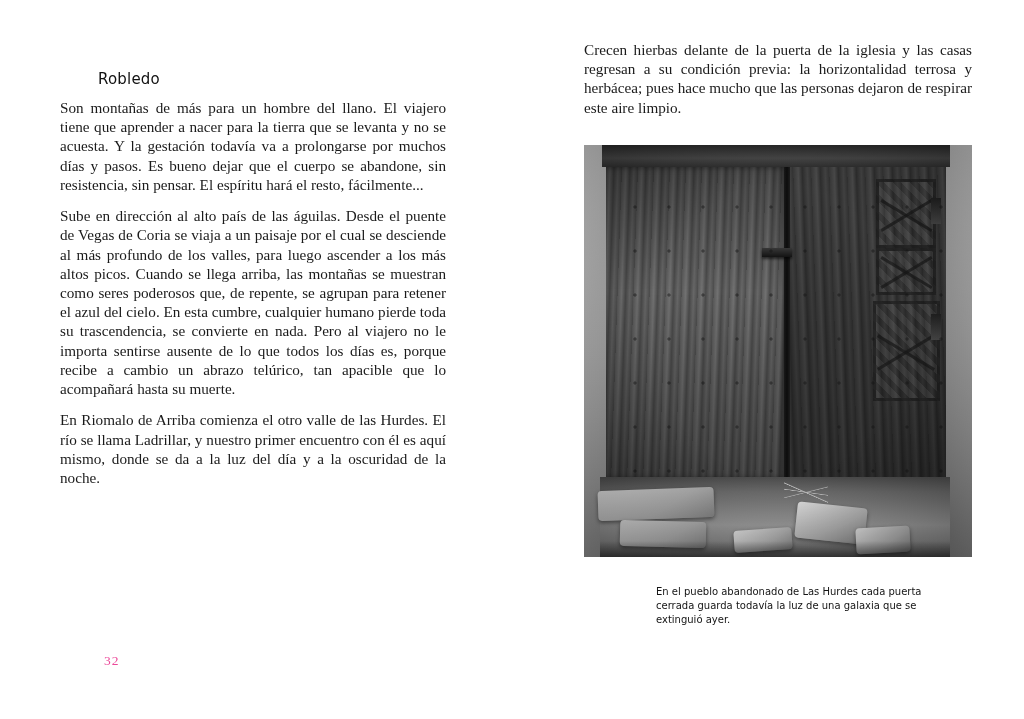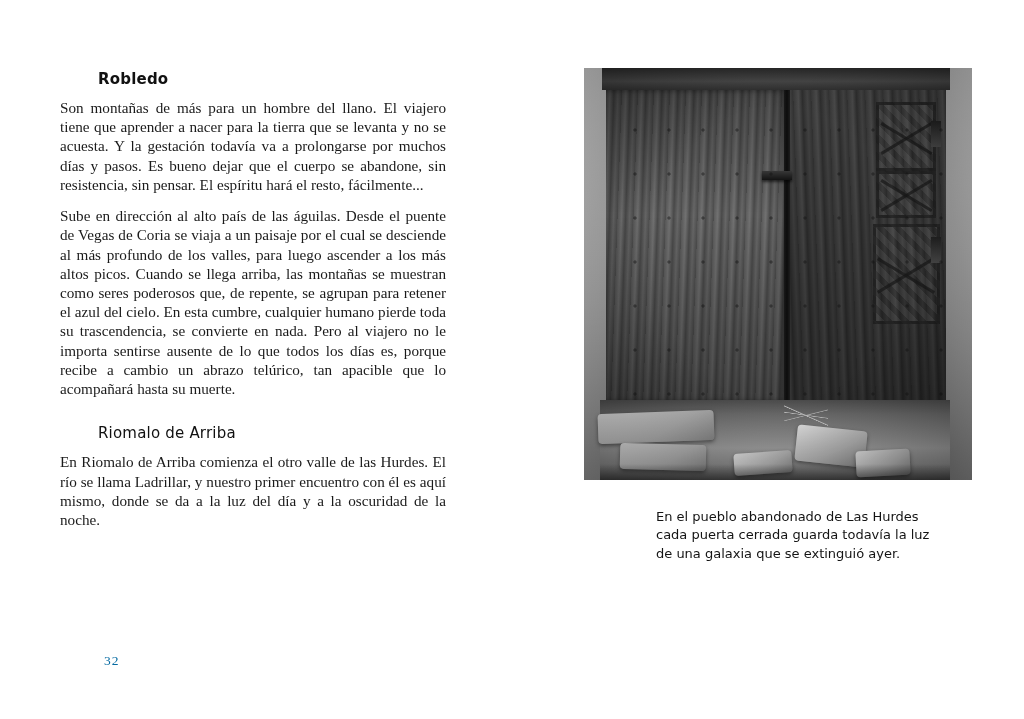--- a/index.html
+++ b/index.html
@@ -45,21 +45,21 @@
   p.body-text.noindent { text-indent: 0; }
   h2.section-heading {
     font-family: "DejaVu Sans", sans-serif;
     font-weight: normal;
     font-size: 15px;
     color: #111;
     margin: 26px 0 10px 0;
     padding-left: 38px;
     letter-spacing: 0.2px;
   }
-  h2.section-heading.first { margin-top: 30px; font-weight: bold; }
+  h2.section-heading.first { margin-top: 30px; }
 
   .figure {
     margin-top: 28px;
     width: 100%;
   }
   .photo {
     width: 388px;
     height: 412px;
     position: relative;
     overflow: hidden;
@@ -192,60 +192,60 @@
   .photo .vignette {
     position: absolute; inset: 0;
     background: radial-gradient(ellipse at 50% 45%, rgba(0,0,0,0) 45%, rgba(0,0,0,.35) 100%);
   }
 
   .caption {
     margin-top: 28px;
     margin-left: 72px;
     width: 280px;
     font-family: "DejaVu Sans", sans-serif;
-    font-size: 13px;
+    font-size: 10px;
     line-height: 1.42;
     color: #141414;
   }
 
   .folio {
     position: absolute;
     bottom: 50px;
     font-family: "Liberation Serif", serif;
     font-size: 13.5px;
-    color: #0369a1;
+    color: #ec4899;
     letter-spacing: 1px;
   }
   .folio-left { left: 104px; }
 </style>
 </head>
 <body>
 
 <div class="spread">
 
   <div class="page page-left">
 
 
     <h2 class="section-heading first">Robledo</h2>
 
     <p class="body-text noindent">Son montañas de más para un hombre del llano. El viajero tiene que aprender a nacer para la tierra que se levanta y no se acuesta. Y la gestación todavía va a prolongarse por muchos días y pasos. Es bueno dejar que el cuerpo se abandone, sin resistencia, sin pensar. El espíritu hará el resto, fácilmente...</p>
 
     <p class="body-text noindent">Sube en dirección al alto país de las águilas. Desde el puente de Vegas de Coria se viaja a un paisaje por el cual se desciende al más profundo de los valles, para luego ascender a los más altos picos. Cuando se llega arriba, las montañas se muestran como seres poderosos que, de repente, se agrupan para retener el azul del cielo. En esta cumbre, cualquier humano pierde toda su trascendencia, se convierte en nada. Pero al viajero no le importa sentirse ausente de lo que todos los días es, porque recibe a cambio un abrazo telúrico, tan apacible que lo acompañará hasta su muerte.</p>
 
-    <h2 class="section-heading">Riomalo de Arriba</h2>
 
 
 
     <p class="body-text noindent">En Riomalo de Arriba comienza el otro valle de las Hurdes. El río se llama Ladrillar, y nuestro primer encuentro con él es aquí mismo, donde se da a la luz del día y a la oscuridad de la noche.</p>
 
     <div class="folio folio-left">32</div>
   </div>
 
   <div class="page page-right">
 
+    <p class="body-text noindent">Crecen hierbas delante de la puerta de la iglesia y las casas regresan a su condición previa: la horizontalidad terrosa y herbácea; pues hace mucho que las personas dejaron de respirar este aire limpio.</p>
 
     <div class="figure">
       <div class="photo">
         <div class="wall-left"></div>
         <div class="wall-right"></div>
         <div class="lintel"></div>
         <div class="door">
           <div class="door-left"></div>
           <div class="door-right">
             <div class="panel p1">

